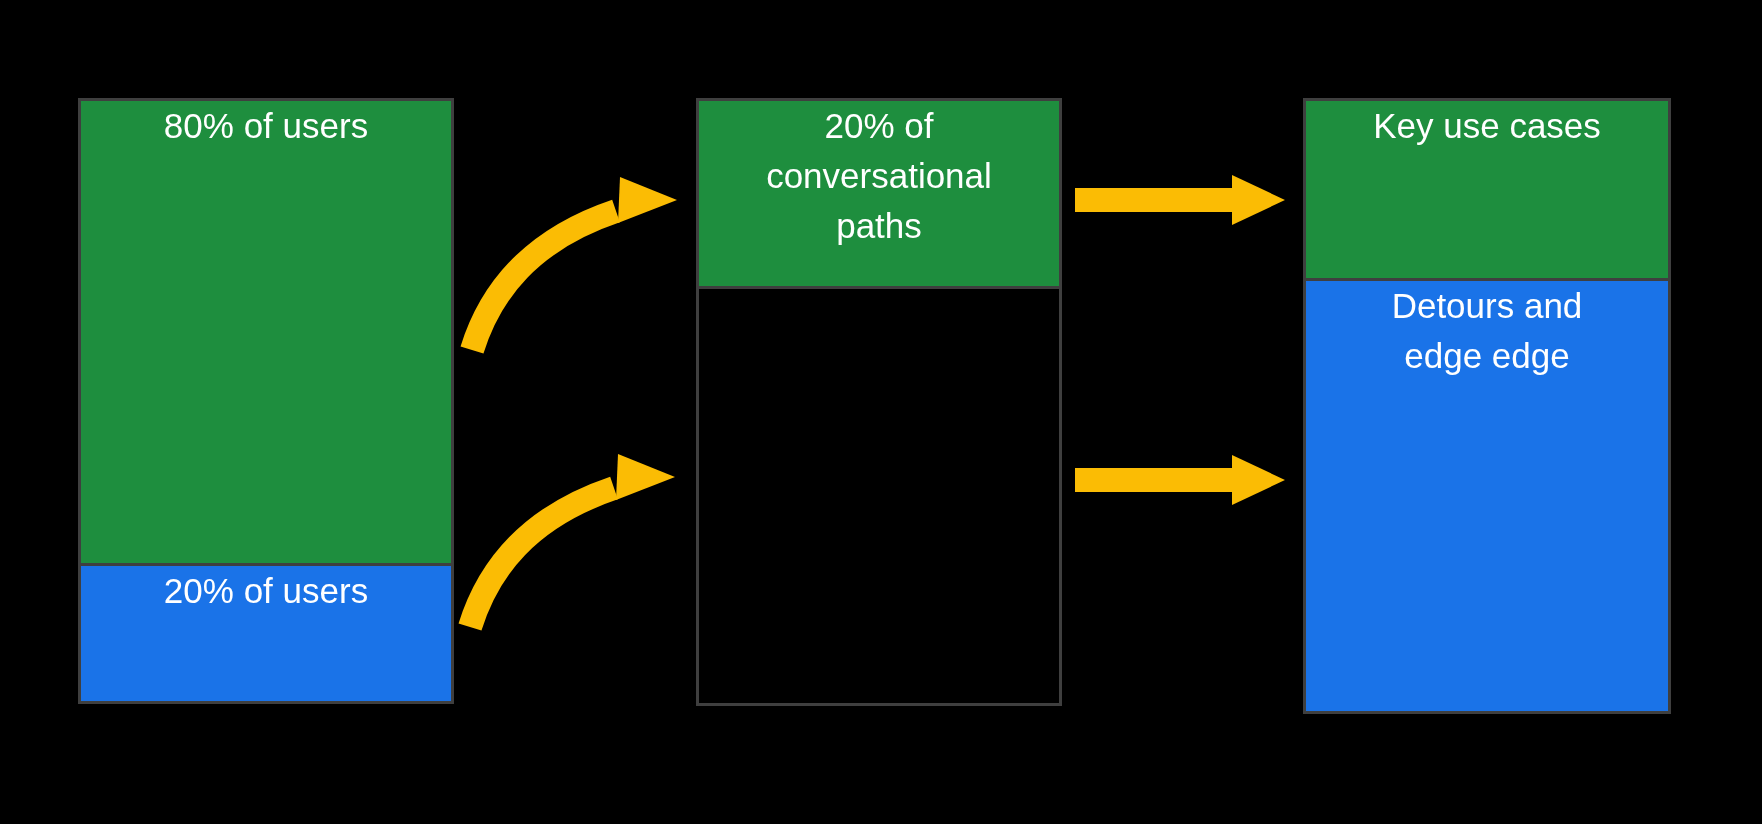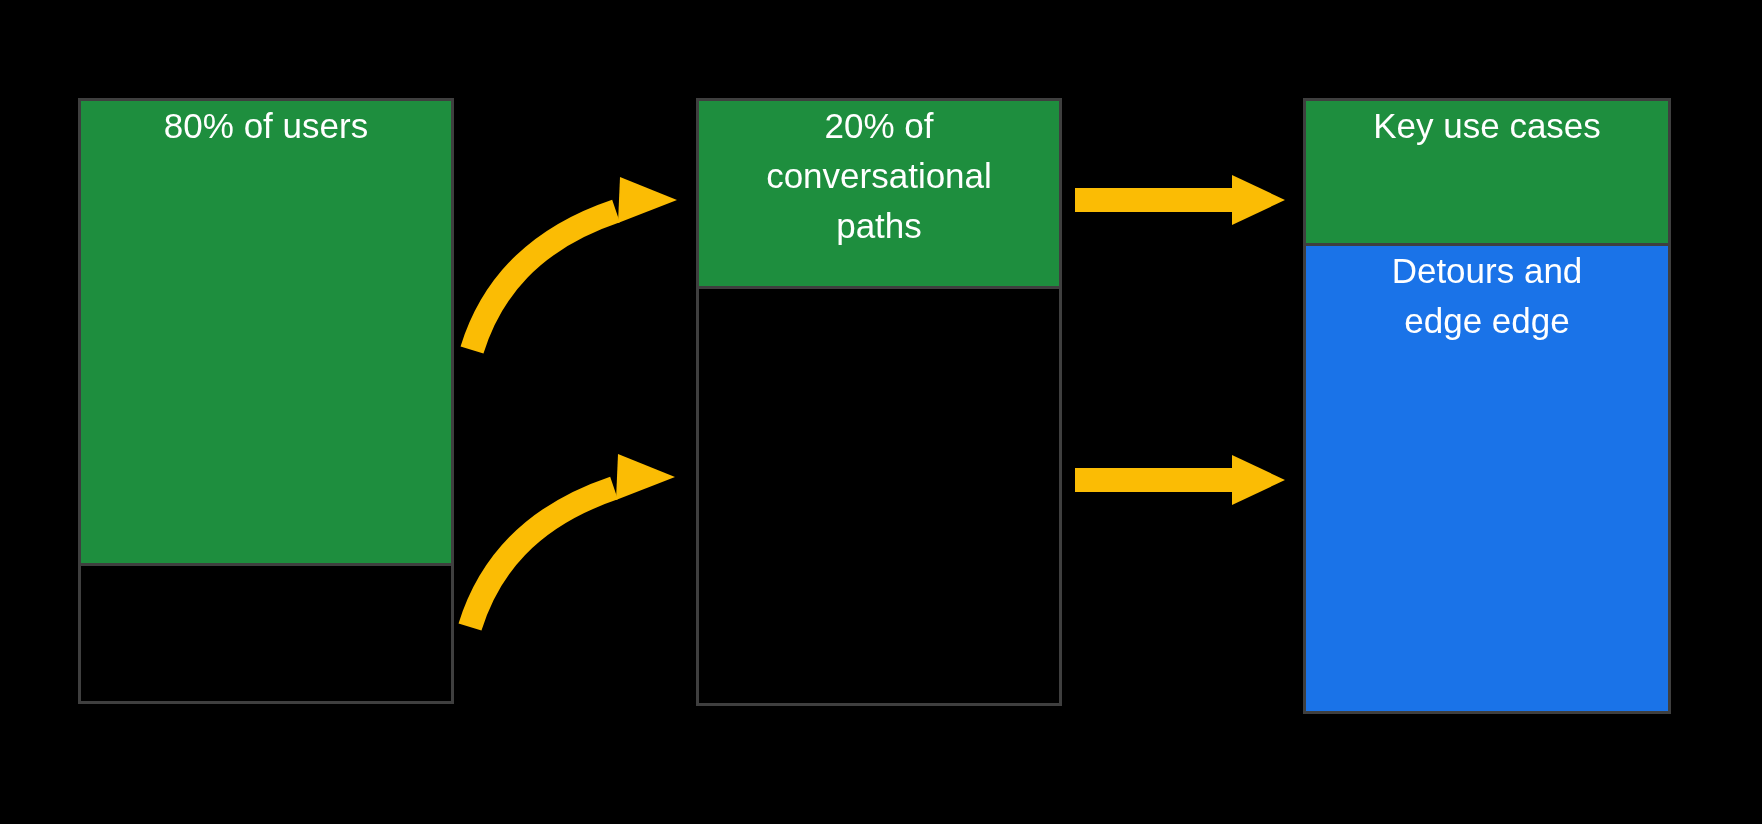--- a/index.html
+++ b/index.html
@@ -37,21 +37,21 @@
     line-height: 50px;
     font-weight: 400;
     max-width: 300px;
   }
   
   #bar-left  { left: 78px;   top: 98px; width: 376px; height: 606px; }
   #bar-left  .seg.green { height: 465px; }
   #bar-mid   { left: 696px;  top: 98px; width: 366px; height: 608px; }
   #bar-mid   .seg.green { height: 188px; }
   #bar-right { left: 1303px; top: 98px; width: 368px; height: 616px; }
-  #bar-right .seg.green { height: 145px; }
+  #bar-right .seg.green { height: 180px; }
   #bar-mid .seg .label, #bar-right .seg .label { max-width: 280px; }
   #bar-right .seg.blue .label { max-width: 250px; }
 
   .arrows {
     position: absolute;
     left: 0; top: 0;
     width: 1762px;
     height: 824px;
     pointer-events: none;
   }
@@ -67,20 +67,23 @@
   }
 </style>
 </head>
 <body>
 
 <div class="canvas">
 
   <div class="bar" id="bar-left">
     <div class="seg green">
       <span class="label">80% of users</span>
+    </div>
+    <div class="seg blue">
+      <span class="label">20% of users</span>
     </div>
   </div>
 
   <div class="bar" id="bar-mid">
     <div class="seg green">
       <span class="label">20% of conversational paths</span>
     </div>
   </div>
 
   <div class="bar" id="bar-right">

